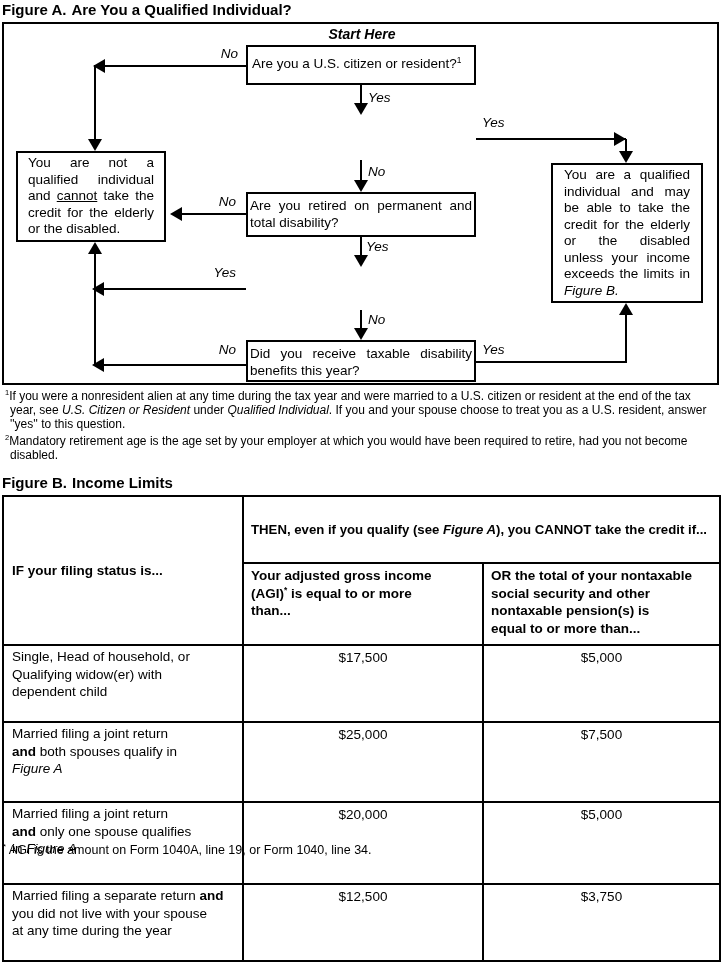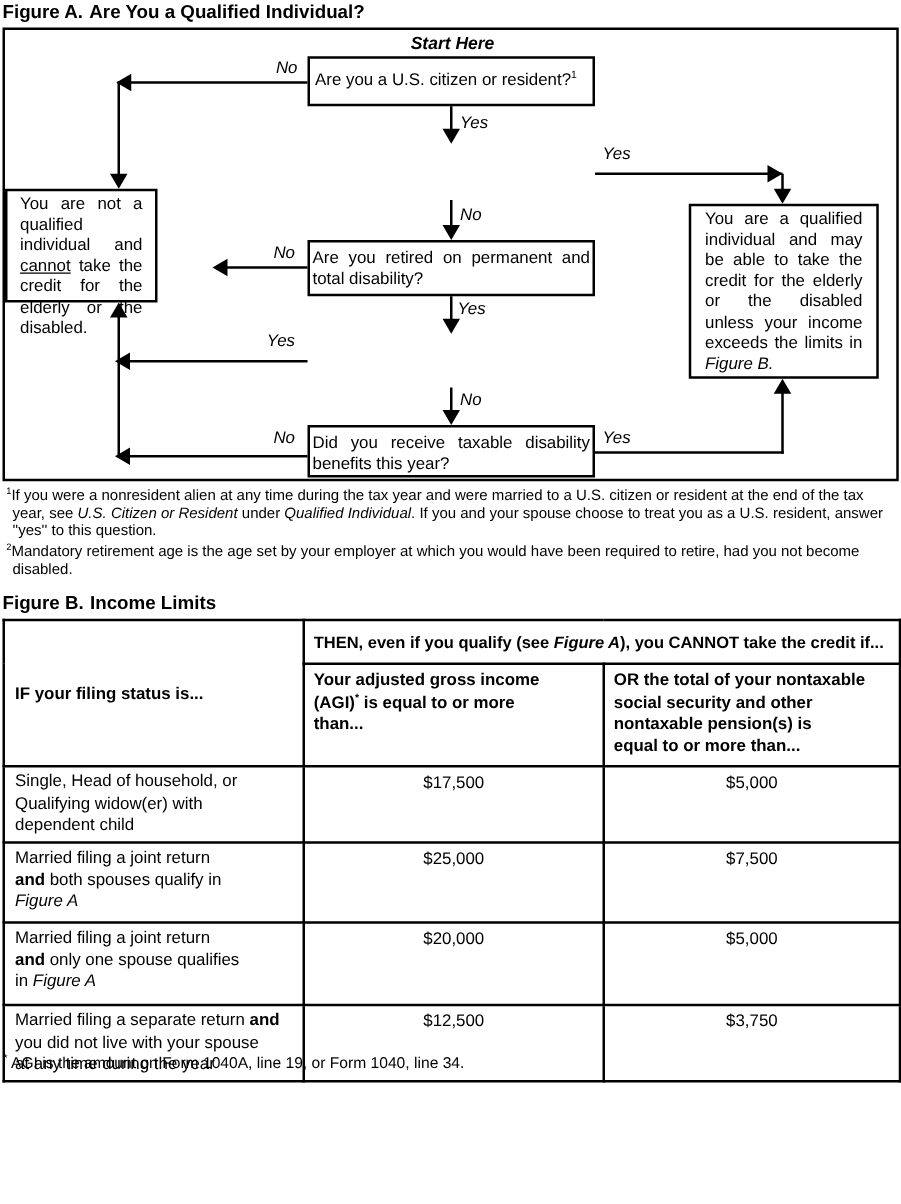--- a/index.html
+++ b/index.html
@@ -32,21 +32,21 @@
   .ah.up{border-left:7px solid transparent;border-right:7px solid transparent;border-bottom:12px solid #000}
   .ah.left{border-top:7px solid transparent;border-bottom:7px solid transparent;border-right:12px solid #000}
   .ah.right{border-top:7px solid transparent;border-bottom:7px solid transparent;border-left:12px solid #000}
 
   
   .fns{position:absolute;left:3px;top:389px;width:712px;font-size:12px;line-height:14px}
   .fn{margin:0 0 3px 0;padding-left:7px;text-indent:-5px}
 
   
   .tbl{position:absolute;left:2px;top:495px;width:717px;border-collapse:collapse;table-layout:fixed;background:#fff}
-  .tbl td{border:2px solid #000;vertical-align:top;font-size:13.5px;padding:0}
+  .tbl td{border:2px solid #000;vertical-align:top;font-size:13.5px;padding:16px}
   .if-cell{vertical-align:middle !important;font-weight:bold;padding-left:8px !important}
   .then-cell{vertical-align:middle !important;font-weight:bold;white-space:nowrap;overflow:hidden;font-size:13.2px !important;padding-left:7px !important;height:33px}
   .sub-h{font-weight:bold;white-space:pre-line;line-height:17.5px;padding:3px 6px 0 7px !important;height:77px}
   .st{white-space:pre-line;line-height:17.5px;padding:2px 2px 0 8px !important}
   .val{text-align:center;padding-top:4px !important}
   tr.d1 td{height:55px} tr.d2 td{height:58px} tr.d3 td{height:60px} tr.d4 td{height:55px}
   .tfn{position:absolute;left:3px;top:843px;font-size:12.5px}
 </style>
 </head>
 <body>
@@ -61,21 +61,21 @@
   <div class="qbox one" style="left:242px;top:21px;height:40px"><span>Are you a U.S. citizen or resident?</span><span class="sup">1</span></div>
   <span class="flbl r" style="left:182px;top:22px">No</span>
   <div class="hl" style="left:90px;top:41px;width:152px"></div>
   <div class="ah left" style="left:89px;top:35px"></div>
   <div class="vl" style="left:90px;top:42px;height:74px"></div>
   <div class="ah down" style="left:84px;top:115px"></div>
   <span class="flbl" style="left:364px;top:66px">Yes</span>
   <div class="vl" style="left:356px;top:61px;height:20px"></div>
   <div class="ah down" style="left:350px;top:79px"></div>
 
-  <div class="obox" style="left:0;top:127px;width:122px;height:91px;padding:2px 10px 0"><span>You are not a qualified individual and </span><span class="u">cannot</span><span> take the credit for the elderly or the disabled.</span></div>
+  <div class="obox" style="left:12px;top:127px;width:150px;height:91px;padding:2px 10px 0"><span>You are not a qualified individual and </span><span class="u">cannot</span><span> take the credit for the elderly or the disabled.</span></div>
 
   <span class="flbl" style="left:478px;top:91px">Yes</span>
   <div class="hl" style="left:472px;top:114px;width:150px"></div>
   <div class="ah right" style="left:610px;top:108px"></div>
   <div class="vl" style="left:621px;top:115px;height:14px"></div>
   <div class="ah down" style="left:615px;top:127px"></div>
   <span class="flbl" style="left:364px;top:140px">No</span>
   <div class="vl" style="left:356px;top:136px;height:20px"></div>
   <div class="ah down" style="left:350px;top:156px"></div>
 

